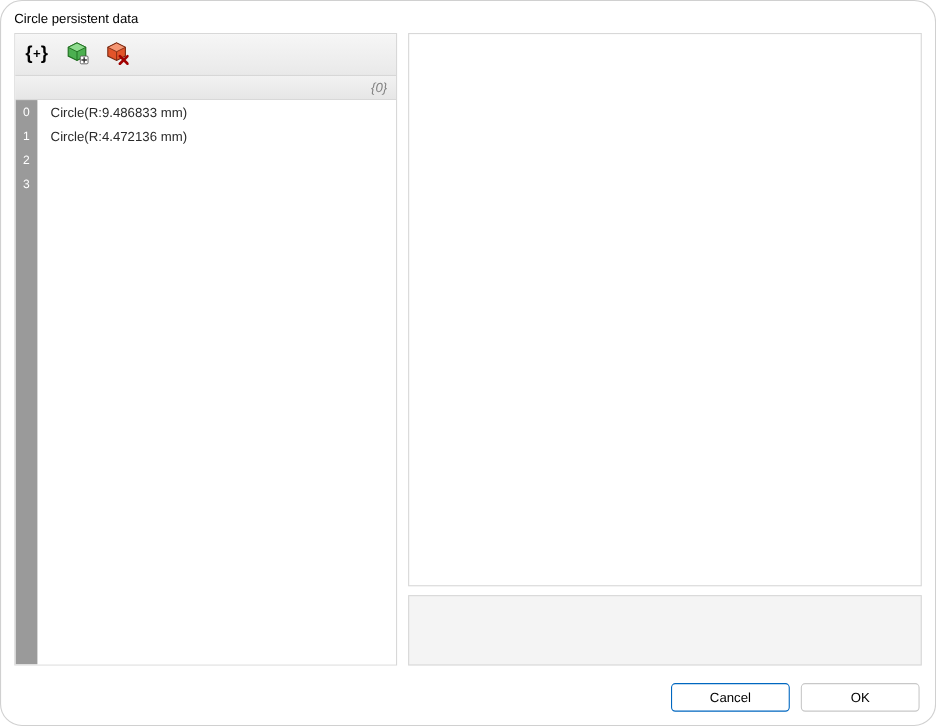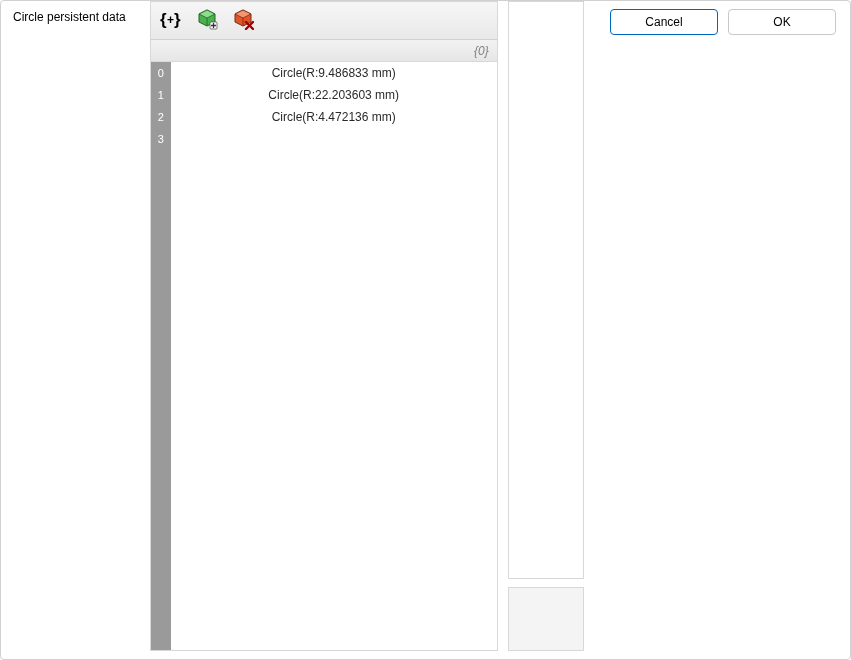--- a/index.html
+++ b/index.html
@@ -10,22 +10,23 @@
     body {
       font-family: "Segoe UI", Tahoma, sans-serif;
       font-size: 12px;
       background: #ffffff;
       color: #000000;
     }
     .dialog {
       width: 851px;
       height: 660px;
       border: 1px solid #d0d0d0;
-      border-radius: 4px;
-      display: flex;
+      border-radius: 20px;
+      display: flex;
+      flex-direction: column;
       overflow: hidden;
       background: #ffffff;
     }
     .titlebar {
       padding: 9px 12px 6px 12px;
       font-size: 12px;
       color: #000;
     }
     .content {
       flex: 1;
@@ -96,21 +97,20 @@
       flex-direction: column;
     }
     .row {
       height: 22px;
       display: flex;
       align-items: center;
       padding: 0 12px;
       font-size: 12px;
       color: #2a2a2a;
       cursor: default;
-      justify-content: center;
     }
     .right-stack {
       flex: 1;
       display: flex;
       flex-direction: column;
       gap: 8px;
     }
     .preview-panel {
       flex: 1;
       border: 1px solid #d8d8d8;
@@ -203,23 +203,20 @@
           <div class="gutter-cell">0</div>
           <div class="gutter-cell">1</div>
           <div class="gutter-cell">2</div>
           <div class="gutter-cell">3</div>
         </div>
         <div class="rows">
           <div class="row">
             <span>Circle(R:9.486833 mm)</span>
           </div>
           <div class="row">
-            <span>Circle(R:22.203603 mm)</span>
-          </div>
-          <div class="row">
             <span>Circle(R:4.472136 mm)</span>
           </div>
         </div>
       </div>
 
     </div>
 
     <div class="right-stack">
       <div class="preview-panel"></div>
       <div class="description-panel"></div>

